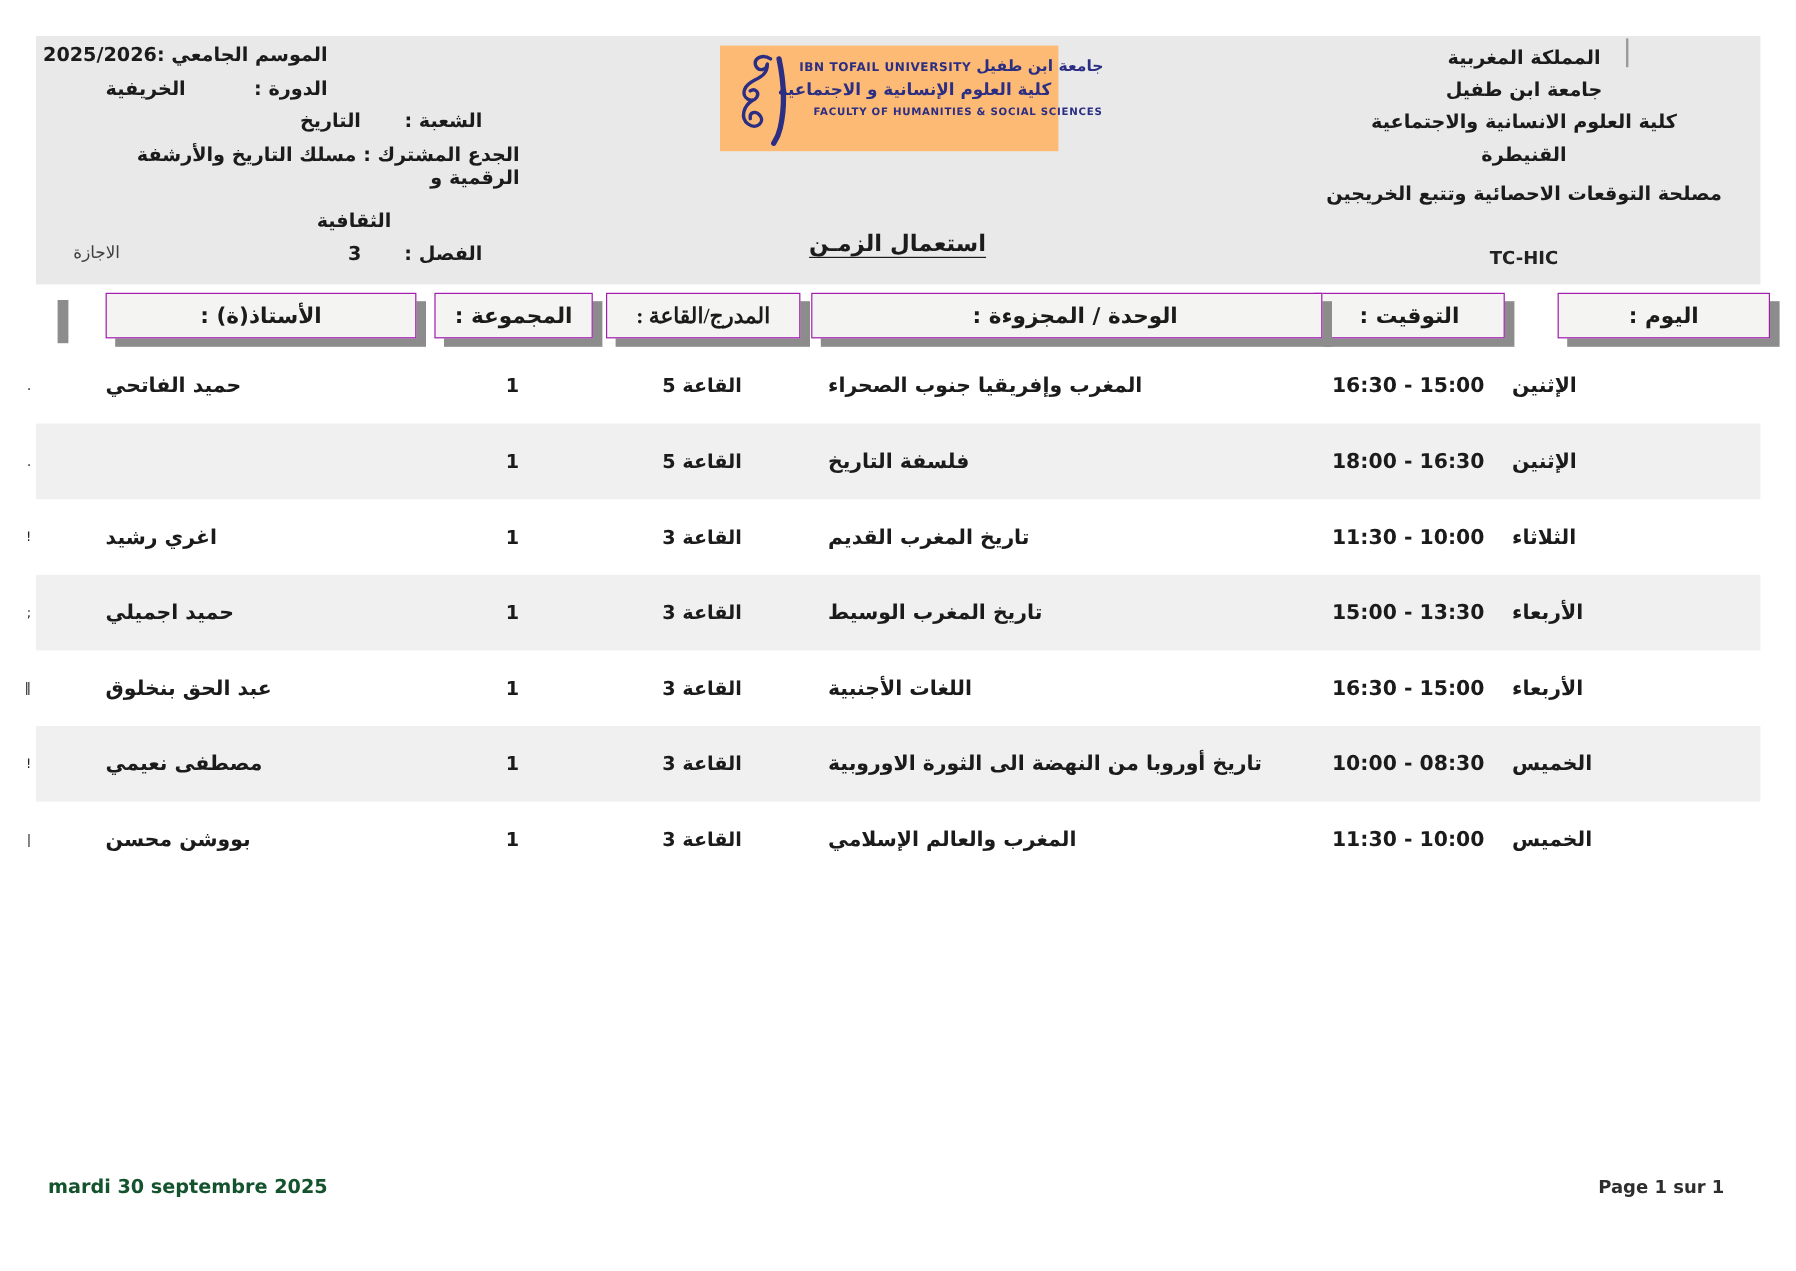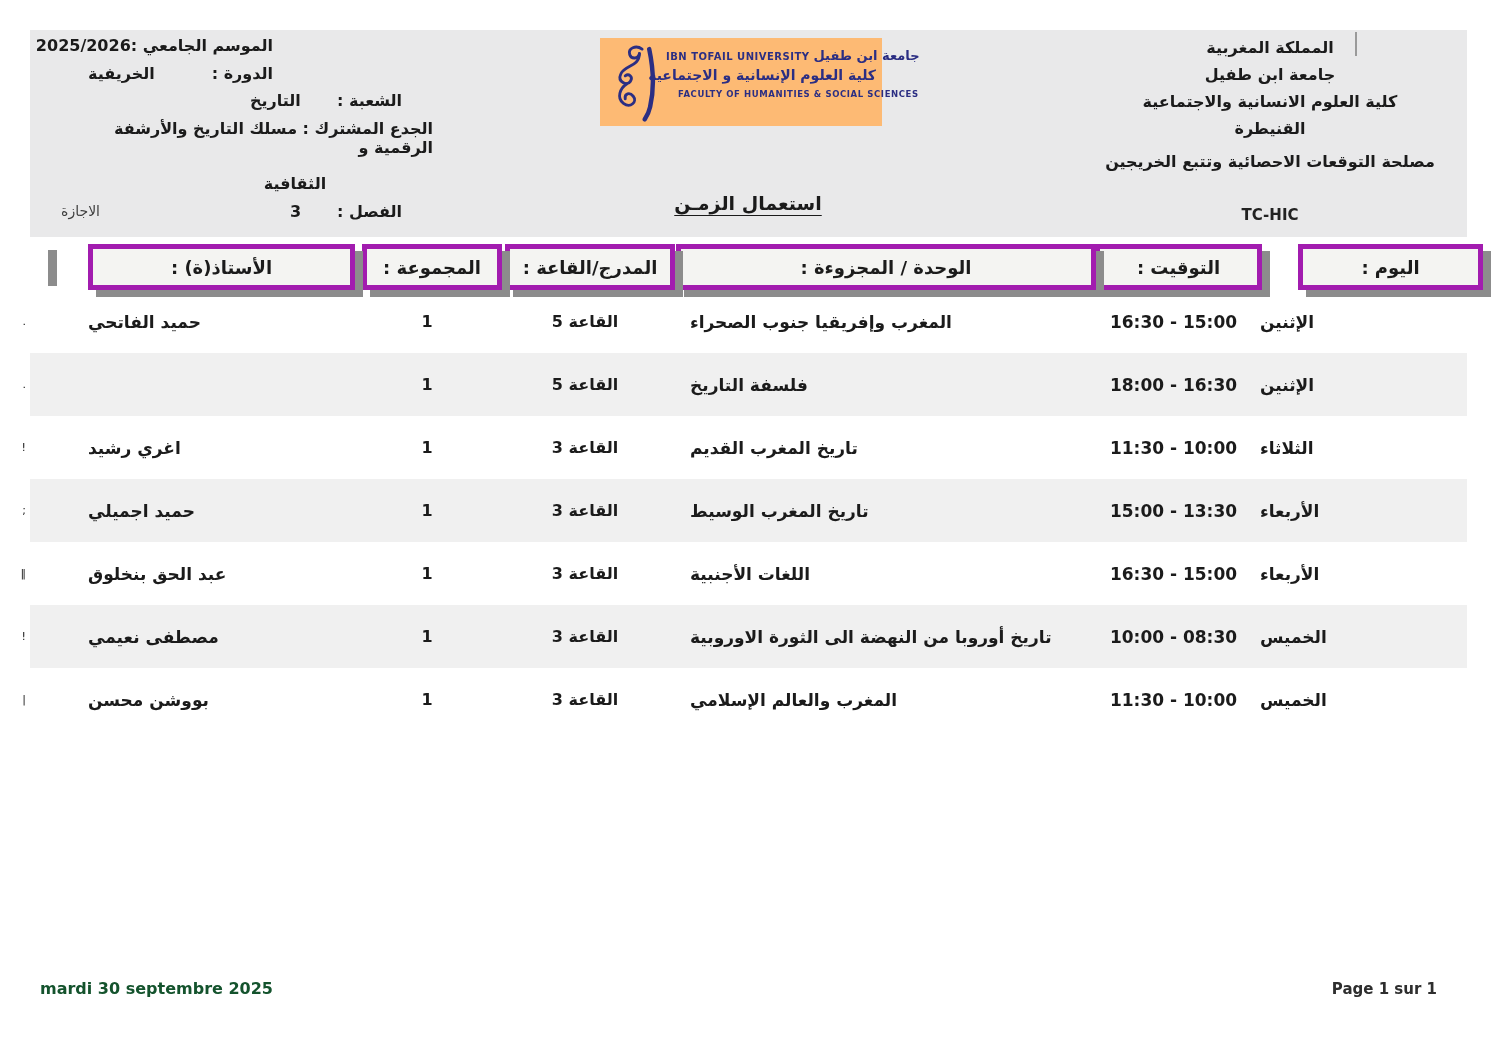--- a/index.html
+++ b/index.html
@@ -23,21 +23,21 @@
   .logo-mark{left:6px;top:4px;width:58px;height:80px;}
   .logo-text{position:absolute;left:66px;top:10px;width:210px;text-align:center;}
   .logo-l1{font-size:10px;font-weight:bold;letter-spacing:0.5px;white-space:nowrap;}
   .logo-l1 .ar{font-size:13px;}
   .logo-l2{font-size:14px;font-weight:bold;direction:rtl;margin-top:4px;white-space:nowrap;}
   .logo-l3{font-size:8.5px;font-weight:bold;letter-spacing:0.6px;margin-top:6px;white-space:nowrap;padding-left:12px;}
   
   .doc-title{left:598px;top:192px;width:300px;text-align:center;direction:rtl;
              font-weight:bold;font-size:19px;text-decoration:underline;text-underline-offset:5px;}
   
-  .hbox{position:absolute;top:244px;height:36px;background:#f4f4f2;border:5px solid #a21caf;
+  .hbox{position:absolute;top:244px;height:36px;background:#f4f4f2;border:1px solid #a21caf;
         box-shadow:8px 7px 0 #8c8c8c;display:flex;align-items:center;justify-content:center;
         direction:rtl;font-weight:bold;font-size:18px;}
   .clip-shadow{left:48px;top:250px;width:9px;height:36px;background:#8c8c8c;}
   
   .row{position:absolute;left:30px;width:1437px;height:63px;}
   .row.striped{background:#f0f0f0;}
   .cell{position:absolute;top:0;height:63px;display:flex;align-items:center;
         font-weight:bold;font-size:17px;direction:rtl;}
   .c-day   {left:1230px;width:177px;justify-content:flex-end;}
   .c-time  {left:1065px;width:157px;justify-content:center;direction:ltr;}
@@ -101,22 +101,22 @@
       <div class="logo-l2">كلية العلوم الإنسانية و الاجتماعية</div>
       <div class="logo-l3">FACULTY OF HUMANITIES &amp; SOCIAL SCIENCES</div>
     </div>
   </div>
 
   <div class="abs doc-title">استعمال الزمـن</div>
 
   <div class="abs clip-shadow"></div>
   <div class="hbox" style="left:1262px;width:175px;margin-left:36px;">اليوم :</div>
   <div class="hbox" style="left:1095px;width:157px;">التوقيت :</div>
-  <div class="hbox" style="left:676px;width:410px;">الوحدة / المجزوءة :</div>
-  <div class="hbox" style="left:505px;width:160px;">المدرج/القاعة :</div>
+  <div class="hbox" style="left:676px;width:410px;padding-left:14px;">الوحدة / المجزوءة :</div>
+  <div class="hbox" style="left:505px;width:160px;font-family:Liberation Serif, serif;">المدرج/القاعة :</div>
   <div class="hbox" style="left:362px;width:130px;">المجموعة :</div>
   <div class="hbox" style="left:88px;width:257px;">الأستاذ(ة) :</div>
 
   <div class="row" style="top:290px;">
     <div class="cell c-edge">.</div>
     <div class="cell c-day">الإثنين</div>
     <div class="cell c-time">16:30 - 15:00</div>
     <div class="cell c-unit">المغرب وإفريقيا جنوب الصحراء</div>
     <div class="cell c-room">القاعة 5</div>
     <div class="cell c-group">1</div>

